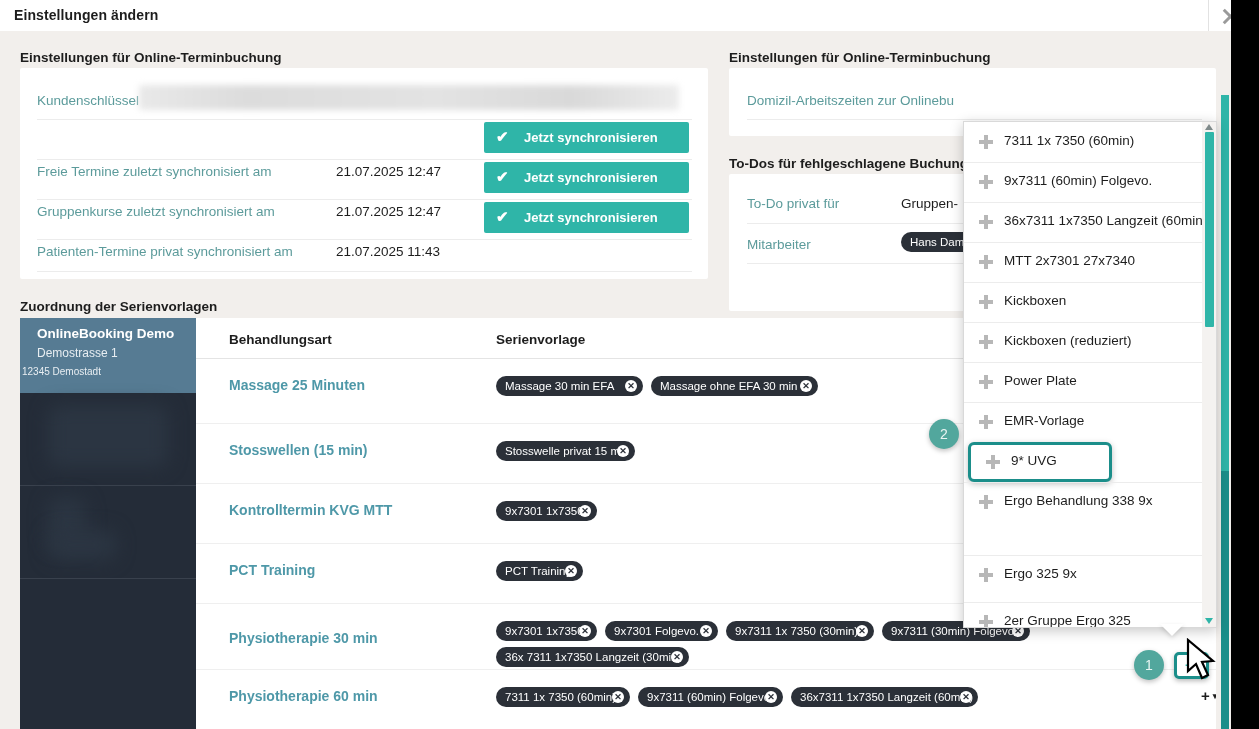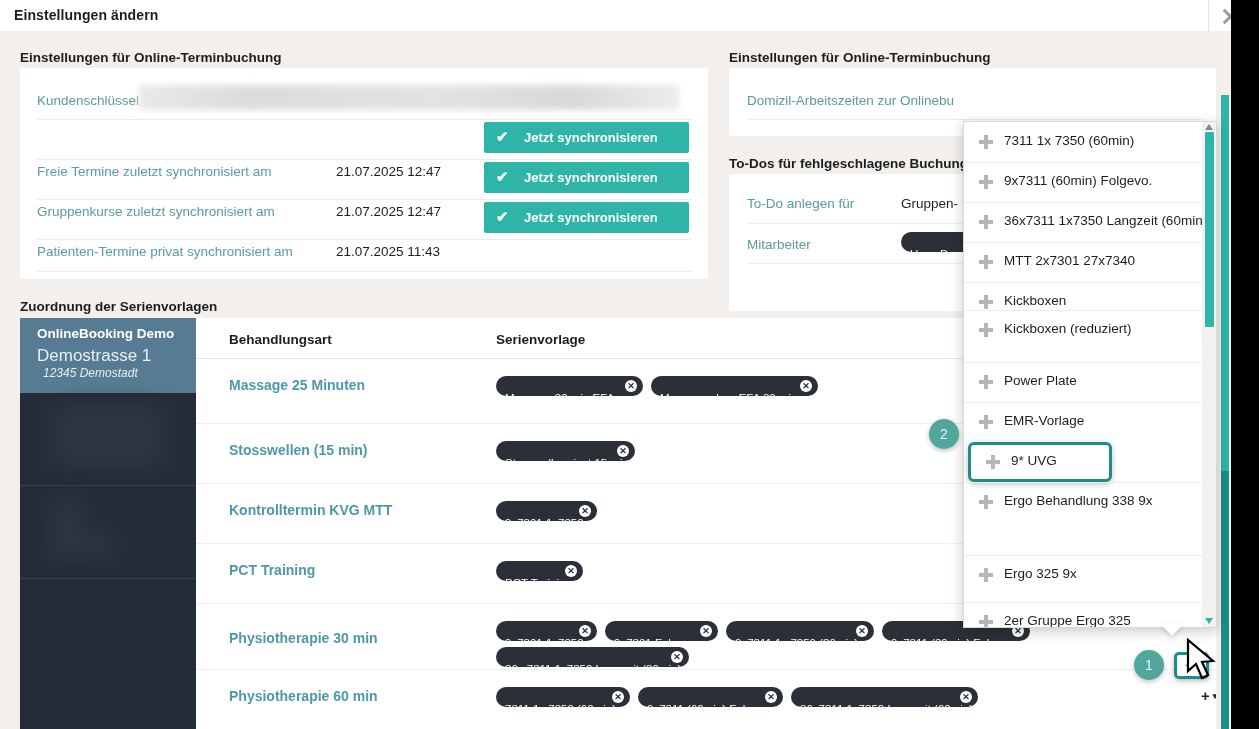--- a/index.html
+++ b/index.html
@@ -71,43 +71,43 @@
     position:absolute;left:20px;top:287px;width:1196px;height:411px;background:#fff;
     overflow:hidden;
   }
   .side{
     position:absolute;left:0;top:0;width:196px;height:411px;background:#14532d;
   }
   .side .hdrcard{
     position:absolute;left:0;top:0;width:176px;height:75px;background:#567b93;
   }
   .side .hdrcard .l1{position:absolute;left:17px;top:8px;color:#fff;font-weight:bold;font-size:13.5px;}
-  .side .hdrcard .l2{position:absolute;left:17px;top:28px;color:#e8eef2;font-size:17px;}
-  .side .hdrcard .l3{position:absolute;left:23px;top:48px;color:#e8eef2;font-size:12px;font-style:italic;}
+  .side .hdrcard .l2{position:absolute;left:17px;top:28px;color:#e8eef2;font-size:12px;}
+  .side .hdrcard .l3{position:absolute;left:2px;top:48px;color:#e8eef2;font-size:10px;}
   .side .blurblock{position:absolute;left:0;background:#242c38;}
   .side .blurblock .g{position:absolute;background:#2b3542;filter:blur(9px);border-radius:10px;}
   .side .sep{position:absolute;left:0;width:176px;height:1px;background:#39414d;}
 
   .tbl{
     position:absolute;left:176px;top:0;width:1020px;height:411px;background:#fff;
   }
   .th{
     position:absolute;top:14px;font-size:13.5px;font-weight:bold;color:#1d1d1d;
   }
   .thline{position:absolute;left:0;top:40px;width:1020px;height:1px;background:#e4e4e4;}
   .trow{position:absolute;left:0;width:1020px;}
   .trow .rline{position:absolute;left:0;top:0;width:1020px;height:1px;background:#efefef;}
   .trow .name{
     position:absolute;left:33px;font-size:14px;font-weight:bold;color:#4e98a8;white-space:nowrap;
   }
   .chip{
     position:absolute;height:20px;background:#2b3038;border-radius:10px;color:#fff;
     font-size:11.5px;white-space:nowrap;cursor:pointer;
   }
-  .chip .ct{position:absolute;left:9px;top:4px;margin-top:12px;}
+  .chip .ct{position:absolute;left:9px;top:4px;}
   .chip .cx{
     position:absolute;top:4px;width:12px;height:12px;border-radius:50%;background:#fff;color:#2b3038;
     font-size:9px;line-height:12px;text-align:center;font-weight:bold;
   }
   .addbtn{
     position:absolute;color:#1d1d1d;font-size:15px;font-weight:bold;cursor:pointer;white-space:nowrap;
   }
   .addbtn .car{font-size:9px;position:relative;top:-2px;left:3px;}
   .addbtn.hl{
     background:#fff;border:3px solid #1b8e8a;border-radius:5px;color:#2fb5a8;
@@ -222,21 +222,21 @@
   <div class="row-line" style="left:37px;top:240px;width:655px;"></div>
 
   <div class="sect-title" style="left:729px;top:19px;">Einstellungen für Online-Terminbuchung</div>
   <div class="card" style="left:729px;top:37px;width:487px;height:68px;"></div>
   <div class="lbl" style="left:747px;top:62px;">Domizil-Arbeitszeiten zur Onlinebu</div>
   <div class="row-line" style="left:747px;top:88px;width:455px;"></div>
 
   <div class="sect-title" style="left:729px;top:125px;">To-Dos für fehlgeschlagene Buchung</div>
   <div class="card" style="left:729px;top:143px;width:487px;height:137px;"></div>
 
-  <div class="lbl" style="left:747px;top:165px;">To-Do anlegen für</div>
+  <div class="lbl" style="left:747px;top:165px;">To-Do privat für</div>
   <div class="val" style="left:901px;top:165px;">Gruppen-</div>
   <div class="row-line" style="left:747px;top:192px;width:455px;"></div>
 
   <div class="lbl" style="left:747px;top:206px;">Mitarbeiter</div>
   <div class="chip" style="left:901px;top:201px;width:105px;">
     <span class="ct">Hans Dam</span>
   </div>
   <div class="row-line" style="left:747px;top:232px;width:455px;"></div>
 
   <div class="sect-title" style="left:20px;top:268px;">Zuordnung der Serienvorlagen</div>
@@ -376,21 +376,21 @@
     <div class="item" style="top:120px;">
         <span class="sep"></span>
         <span class="plus"></span>
         <span class="txt">MTT 2x7301 27x7340</span>
       </div>
     <div class="item" style="top:160px;">
         <span class="sep"></span>
         <span class="plus"></span>
         <span class="txt">Kickboxen</span>
       </div>
-    <div class="item" style="top:188px;">
+    <div class="item" style="top:200px;">
         <span class="sep"></span>
         <span class="plus"></span>
         <span class="txt">Kickboxen (reduziert)</span>
       </div>
     <div class="item" style="top:240px;">
         <span class="sep"></span>
         <span class="plus"></span>
         <span class="txt">Power Plate</span>
       </div>
     <div class="item" style="top:280px;">

